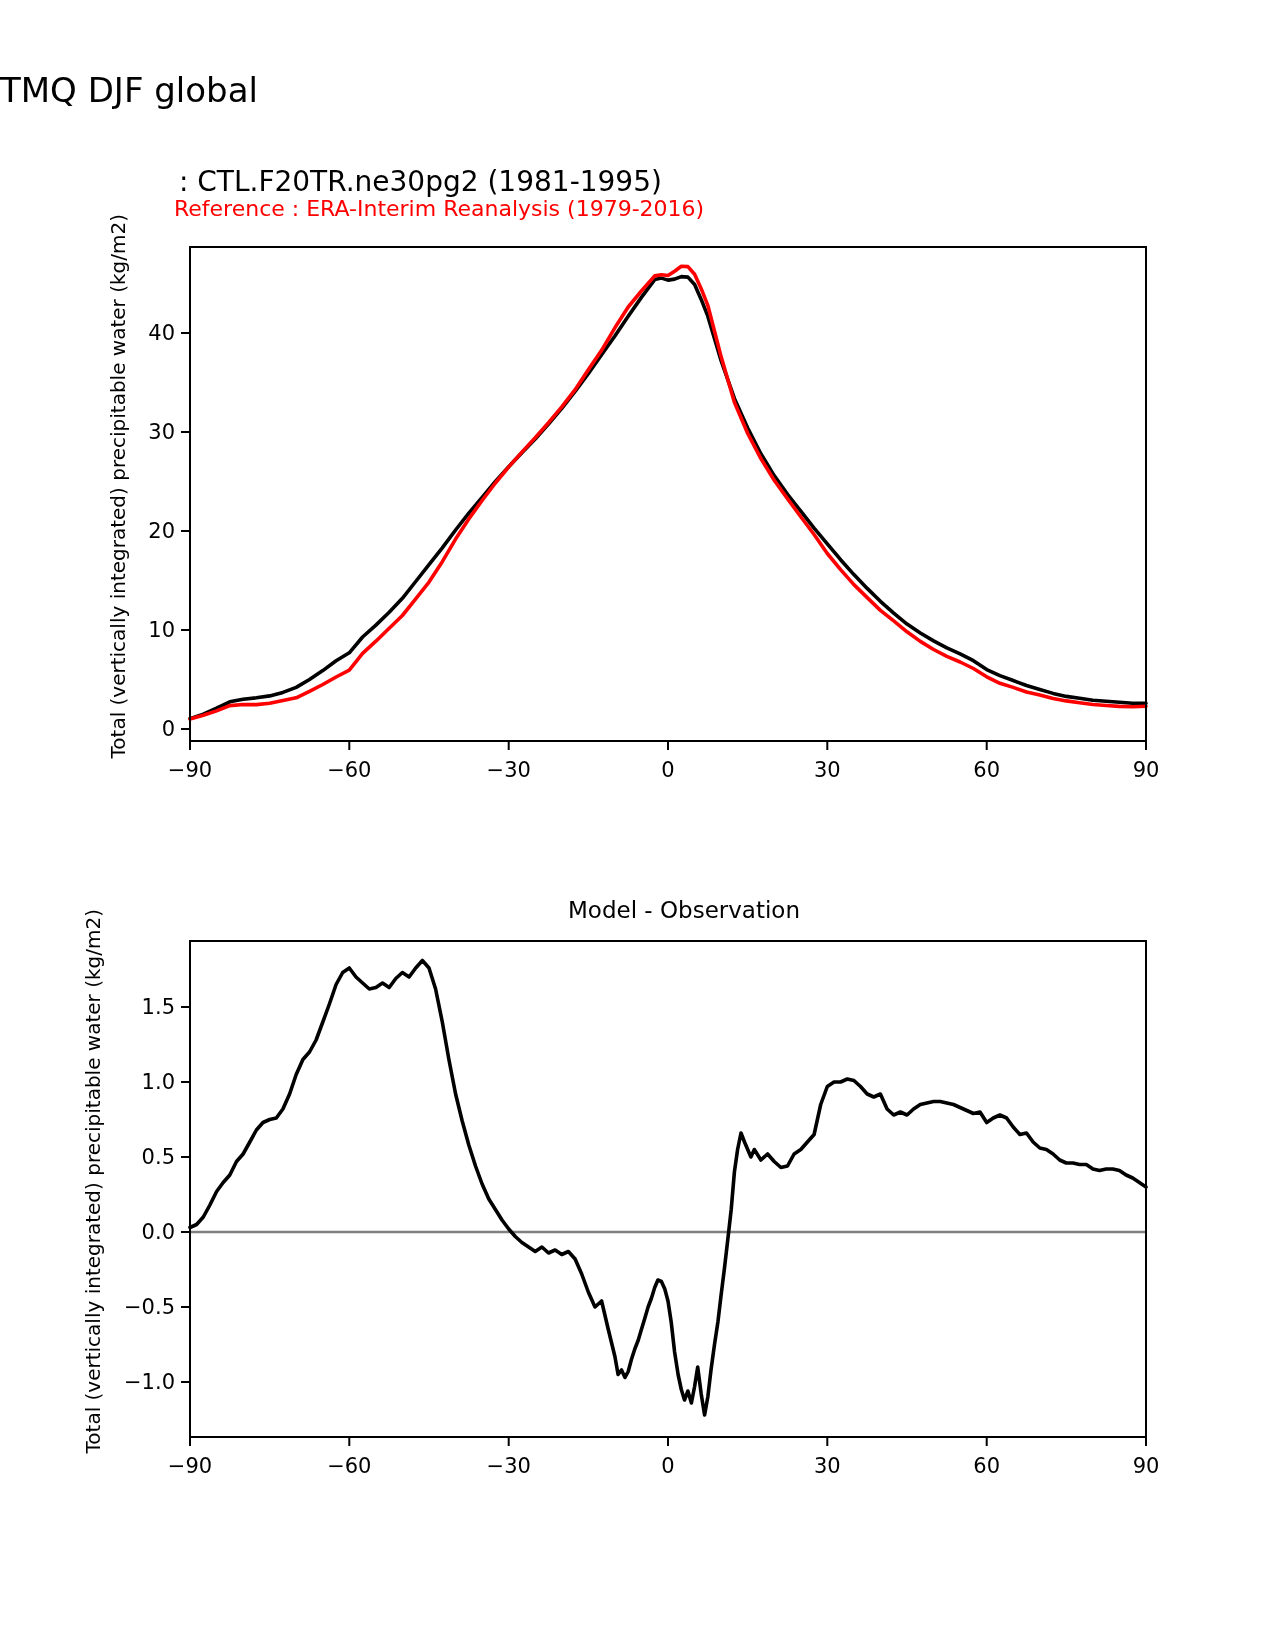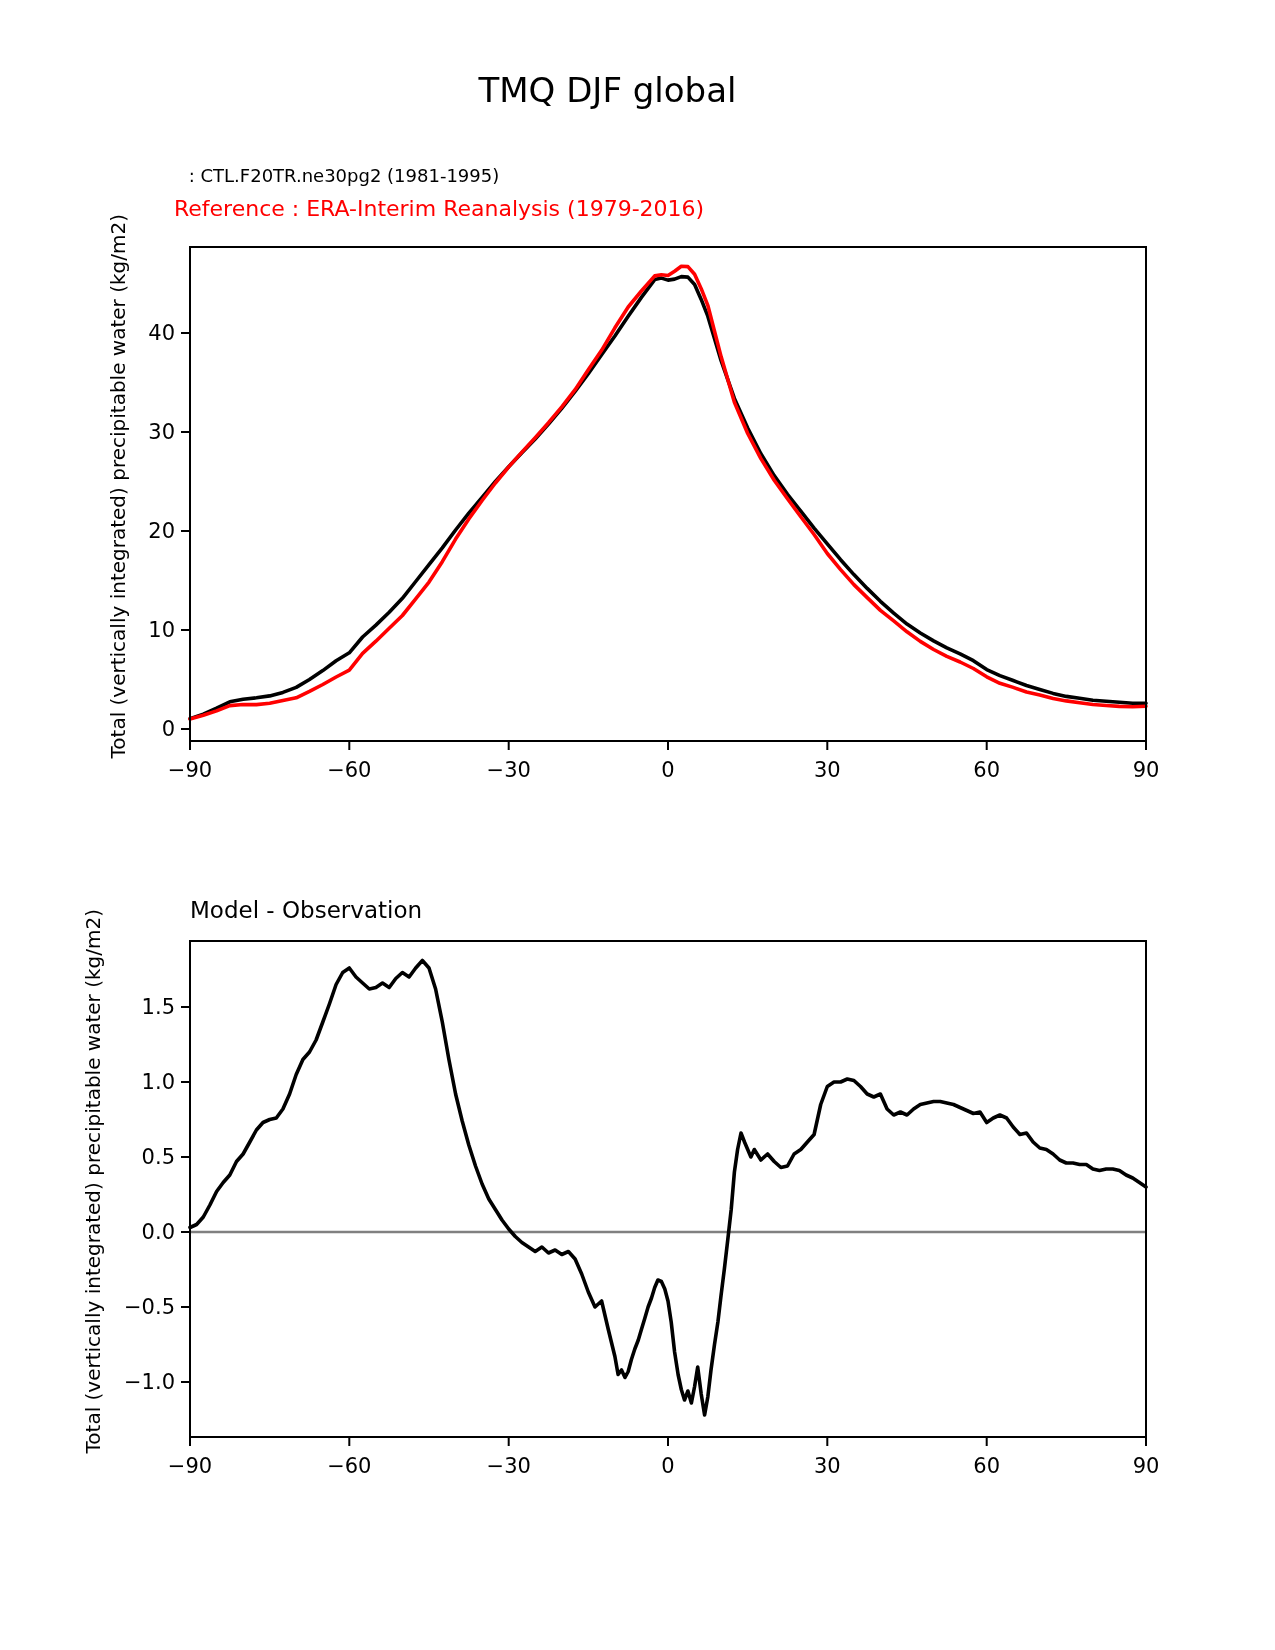--- a/index.html
+++ b/index.html
@@ -1,26 +1,26 @@
 <!DOCTYPE html>
 <html><head>
 <meta charset="utf-8">
 <style>
   html,body{margin:0;padding:0;background:#ffffff;}
   #page{position:relative;width:1275px;height:1650px;background:#ffffff;
         font-family:"DejaVu Sans",sans-serif;color:#000;overflow:hidden;}
-  .suptitle{position:absolute;top:70px;left:0;width:1215px;text-align:center;
+  .suptitle{position:absolute;top:70px;left:0;width:1215px;
             font-size:34px;color:#000;}
-  .legend1{position:absolute;top:165px;left:183px;font-size:18px;color:#000;white-space:pre;}
+  .legend1{position:absolute;top:165px;left:170px;font-size:28px;color:#000;white-space:pre;}
   .legend2{position:absolute;top:196px;left:174px;font-size:22px;color:#ff0000;white-space:pre;}
   .ylab{position:absolute;font-size:20px;color:#000;writing-mode:vertical-rl;
         transform:rotate(180deg);white-space:nowrap;}
   .ylab-top{left:106px;top:214px;}
   .ylab-bot{left:81px;top:909px;}
-  .subtitle2{position:absolute;top:897px;left:190px;width:956px;
+  .subtitle2{position:absolute;top:897px;left:206px;width:956px;text-align:center;
              font-size:23px;color:#000;}
   #plots{position:absolute;left:0;top:0;}
   text{font-family:"DejaVu Sans",sans-serif;}
 </style>
 </head>
 <body>
 
 <div id="page">
   <div class="suptitle">TMQ DJF global</div>
   <div class="legend1"> : CTL.F20TR.ne30pg2 (1981-1995)</div>

